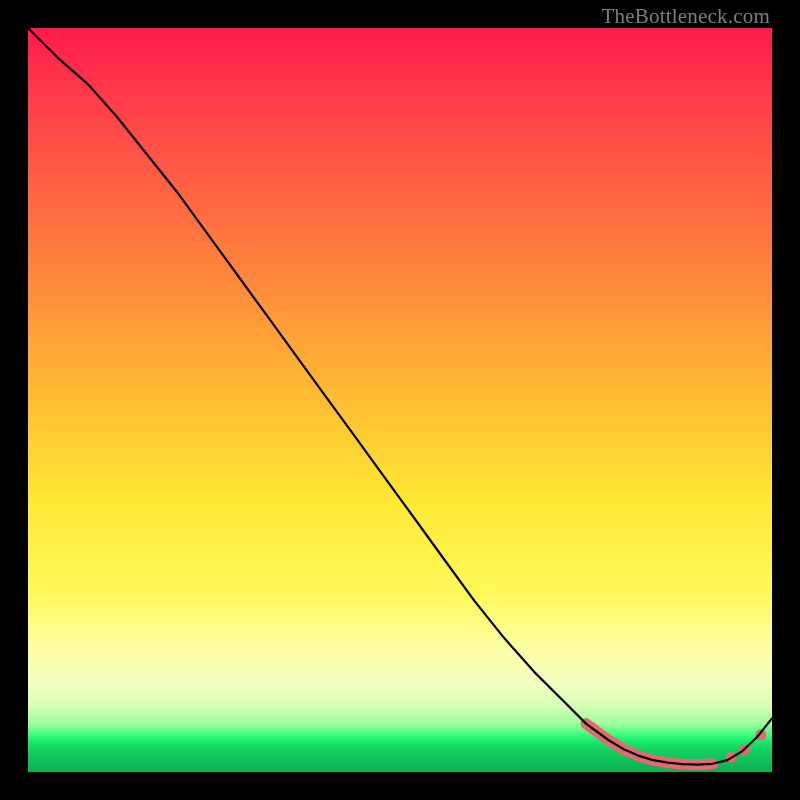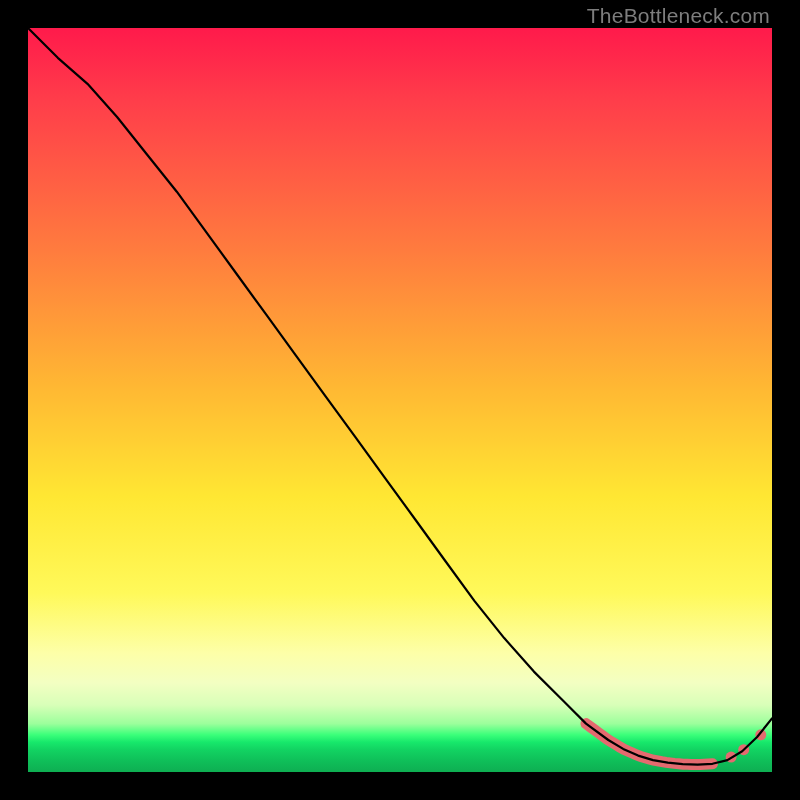--- a/index.html
+++ b/index.html
@@ -46,20 +46,21 @@
     );
   }
   .watermark {
     position: absolute;
     top: 4px;
     right: 30px;
     color: #7d7d7d;
     font-size: 21px;
     letter-spacing: 0.2px;
     font-weight: 500;
+    font-family: Liberation Serif, serif;
   }
   svg.plot {
     position: absolute;
     left: 28px;
     top: 28px;
     width: 744px;
     height: 744px;
     overflow: visible;
   }
   .curve {

